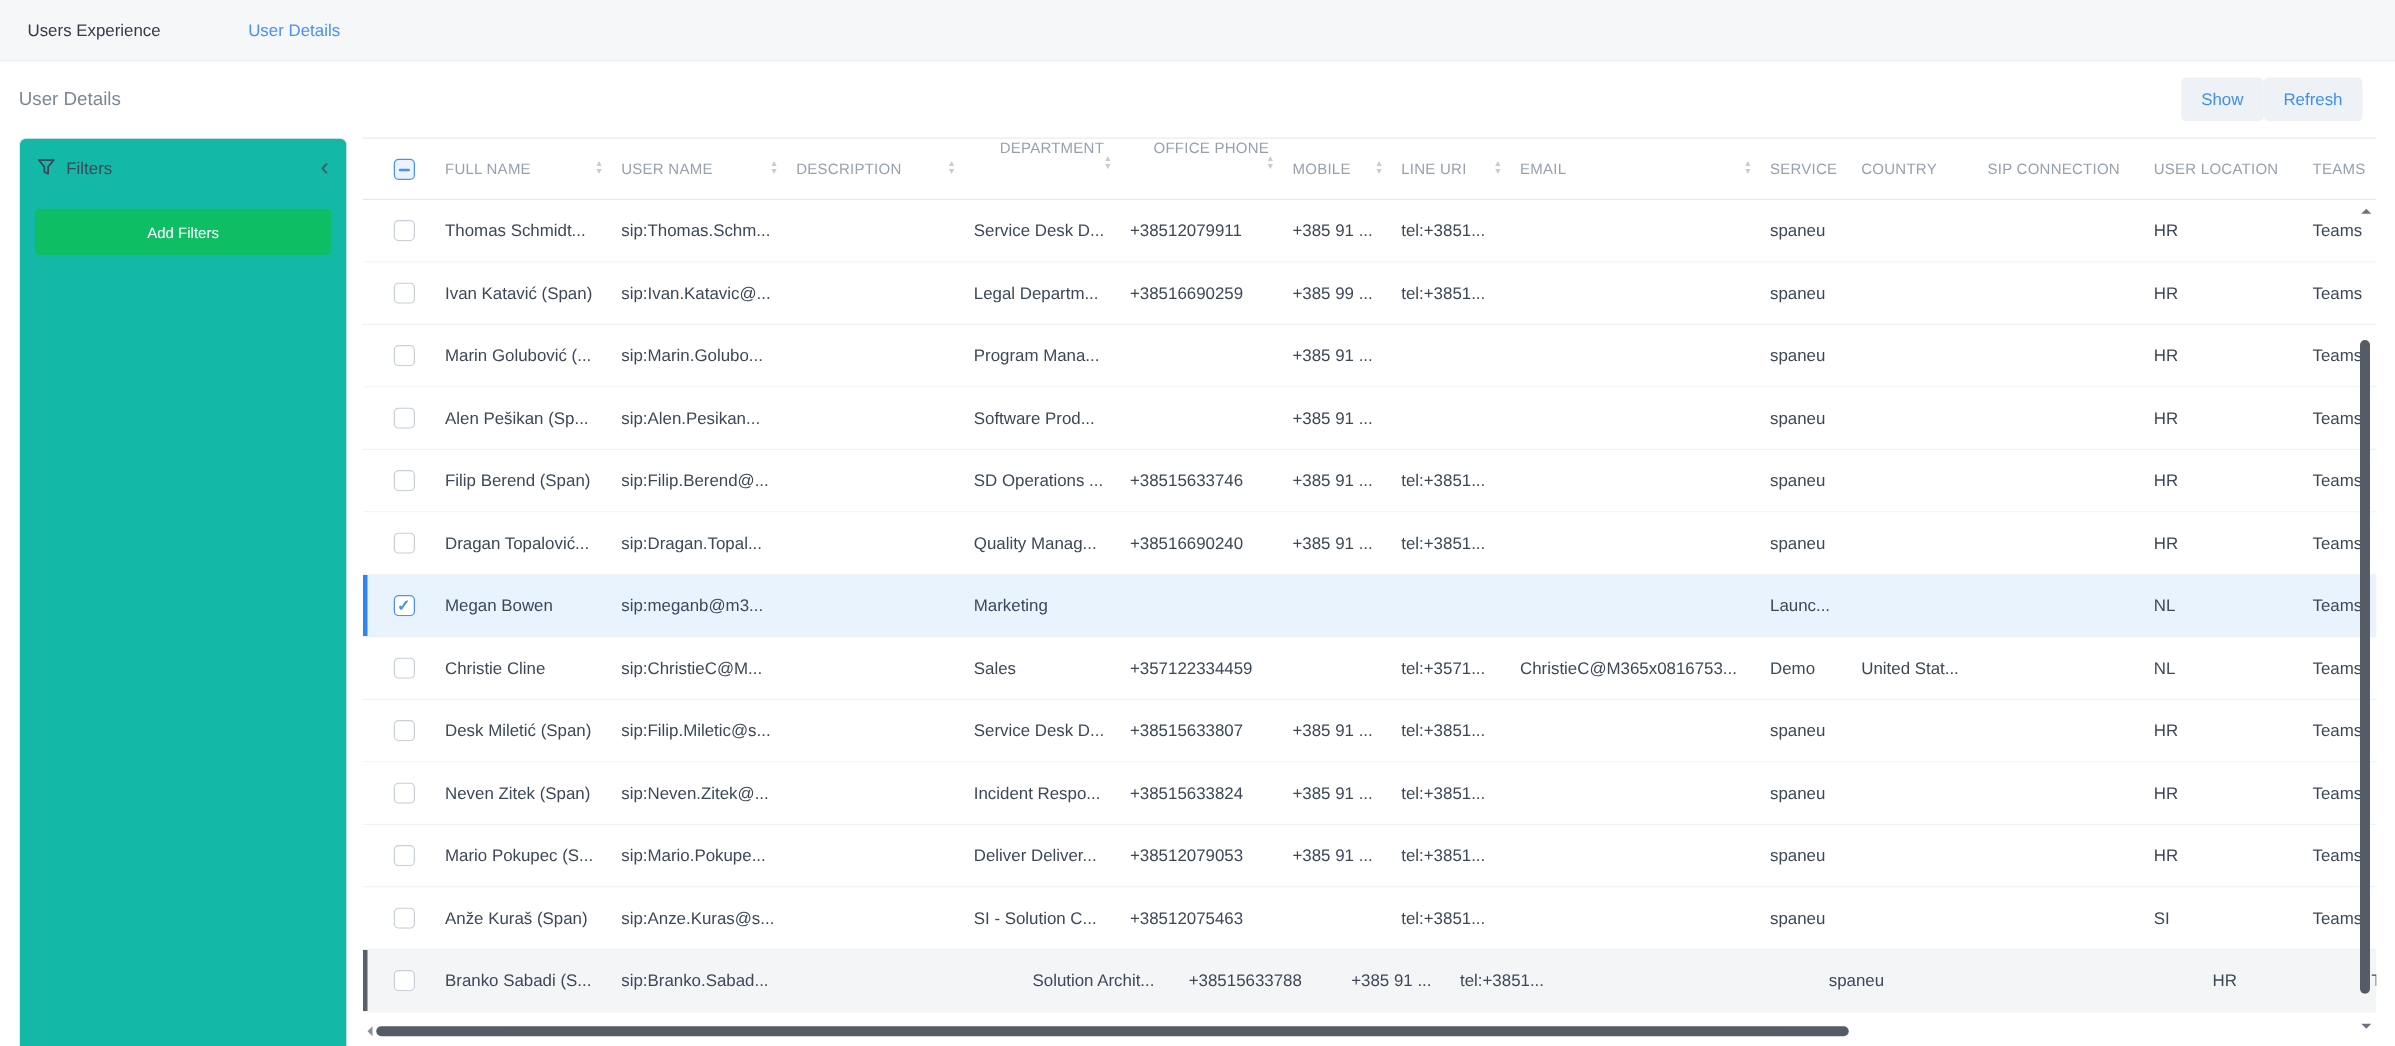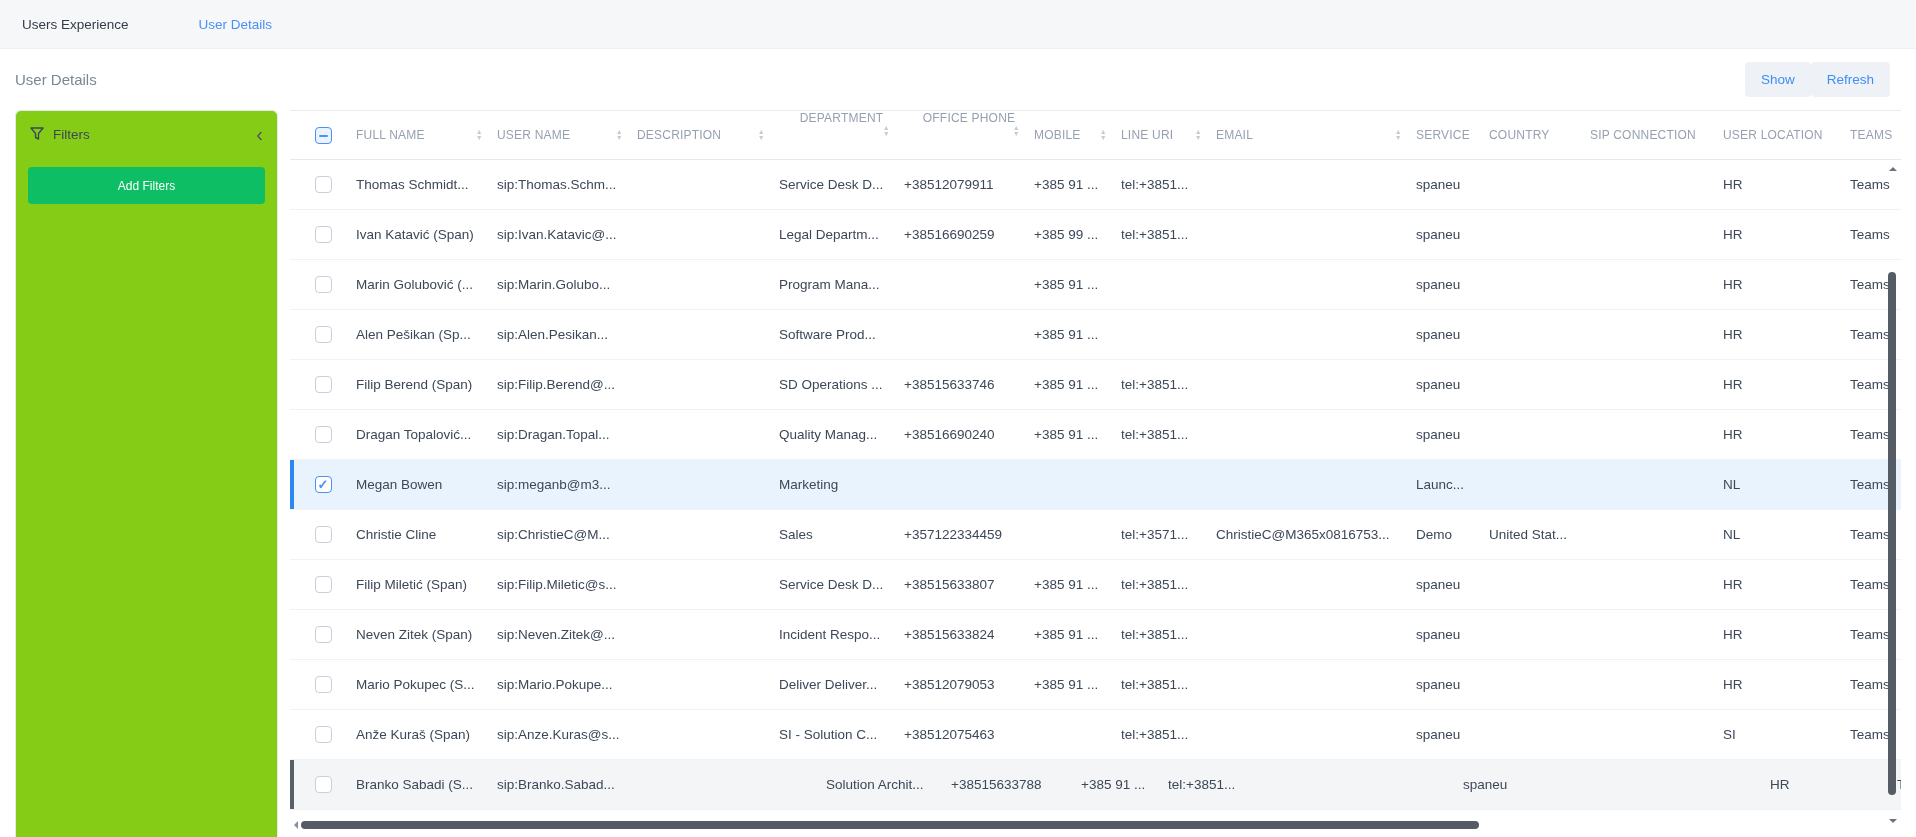--- a/index.html
+++ b/index.html
@@ -16,21 +16,21 @@
   .page-header{height:61px;display:flex;align-items:center;padding:0 26px 0 15px}
   .page-title{font-size:15px;color:#7b8794}
   .header-actions{margin-left:auto;display:flex;}
   .btn{background:#eef1f5;border:none;border-radius:4px;color:#3e8ef7;
     font-size:13.5px;padding:10px 16px;font-family:inherit;cursor:pointer}
 
   
   .content{display:flex;padding:0 15px;gap:12px;height:727px}
 
   
-  .filters-panel{width:263px;background:#84cc16;border:1px solid #e4e9ef;
+  .filters-panel{width:263px;background:#14b8a6;border:1px solid #e4e9ef;
     border-bottom:none;border-radius:6px 6px 0 0;flex:none}
   .filters-header{height:46px;display:flex;align-items:center;padding:0 14px}
   .funnel{display:inline-flex;width:14px;height:14px}
   .filters-title{margin-left:9px;color:#3c4858;font-size:13.5px}
   .collapse-icon{margin-left:auto;font-size:20px;color:#4a5561;cursor:pointer;line-height:1}
   .add-filters{display:block;margin:10px 12px;width:calc(100% - 24px);height:37px;
     background:#0EBE65;color:#fff;border:none;border-radius:4px;font-size:12px;
     cursor:pointer;font-family:inherit}
 
   
@@ -323,21 +323,21 @@
             <div class="td" style="width: 73px;">Demo</div>
             <div class="td" style="width: 101px;">United Stat...</div>
             <div class="td" style="width: 133px;"></div>
             <div class="td" style="width: 127px;">NL</div>
             <div class="td" style="width: 110px;">Teams</div>
           </div>
           <div class="tr">
             <div class="td cb-cell">
               <span class="checkbox"></span>
             </div>
-            <div class="td" style="width: 141px;">Filip Miletić (Span)</div>
+            <div class="td" style="width: 141px;">Desk Miletić (Span)</div>
             <div class="td" style="width: 140px;">sip:Filip.Miletic@s...</div>
             <div class="td" style="width: 142px;"></div>
             <div class="td" style="width: 125px;">Service Desk D...</div>
             <div class="td" style="width: 130px;">+38515633807</div>
             <div class="td" style="width: 87px;">+385 91 ...</div>
             <div class="td" style="width: 95px;">tel:+3851...</div>
             <div class="td" style="width: 200px;"></div>
             <div class="td" style="width: 73px;">spaneu</div>
             <div class="td" style="width: 101px;"></div>
             <div class="td" style="width: 133px;"></div>

